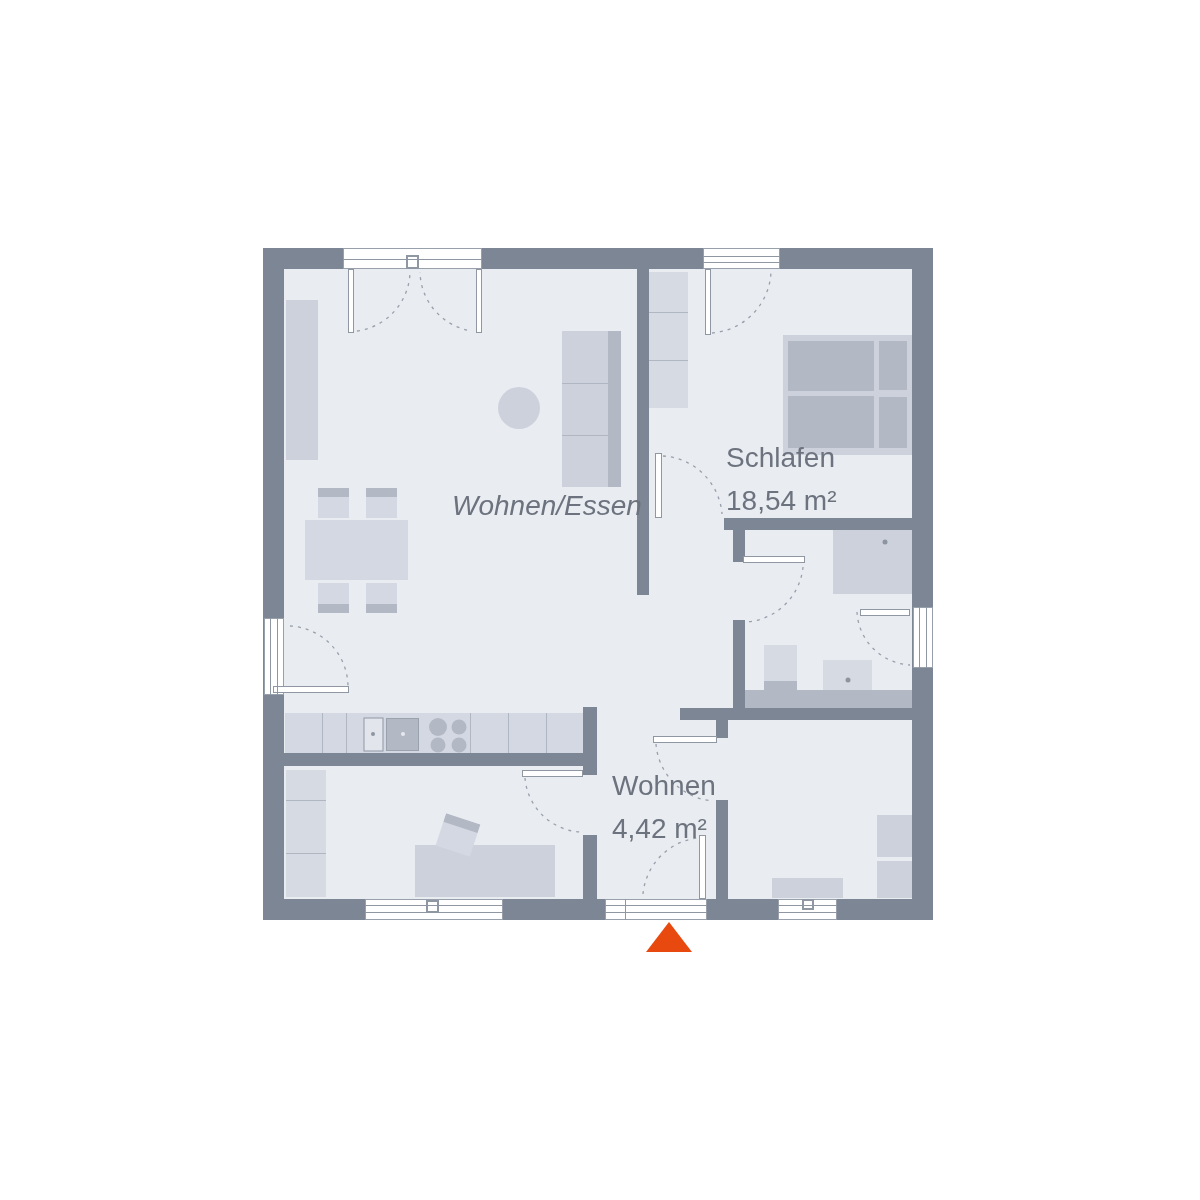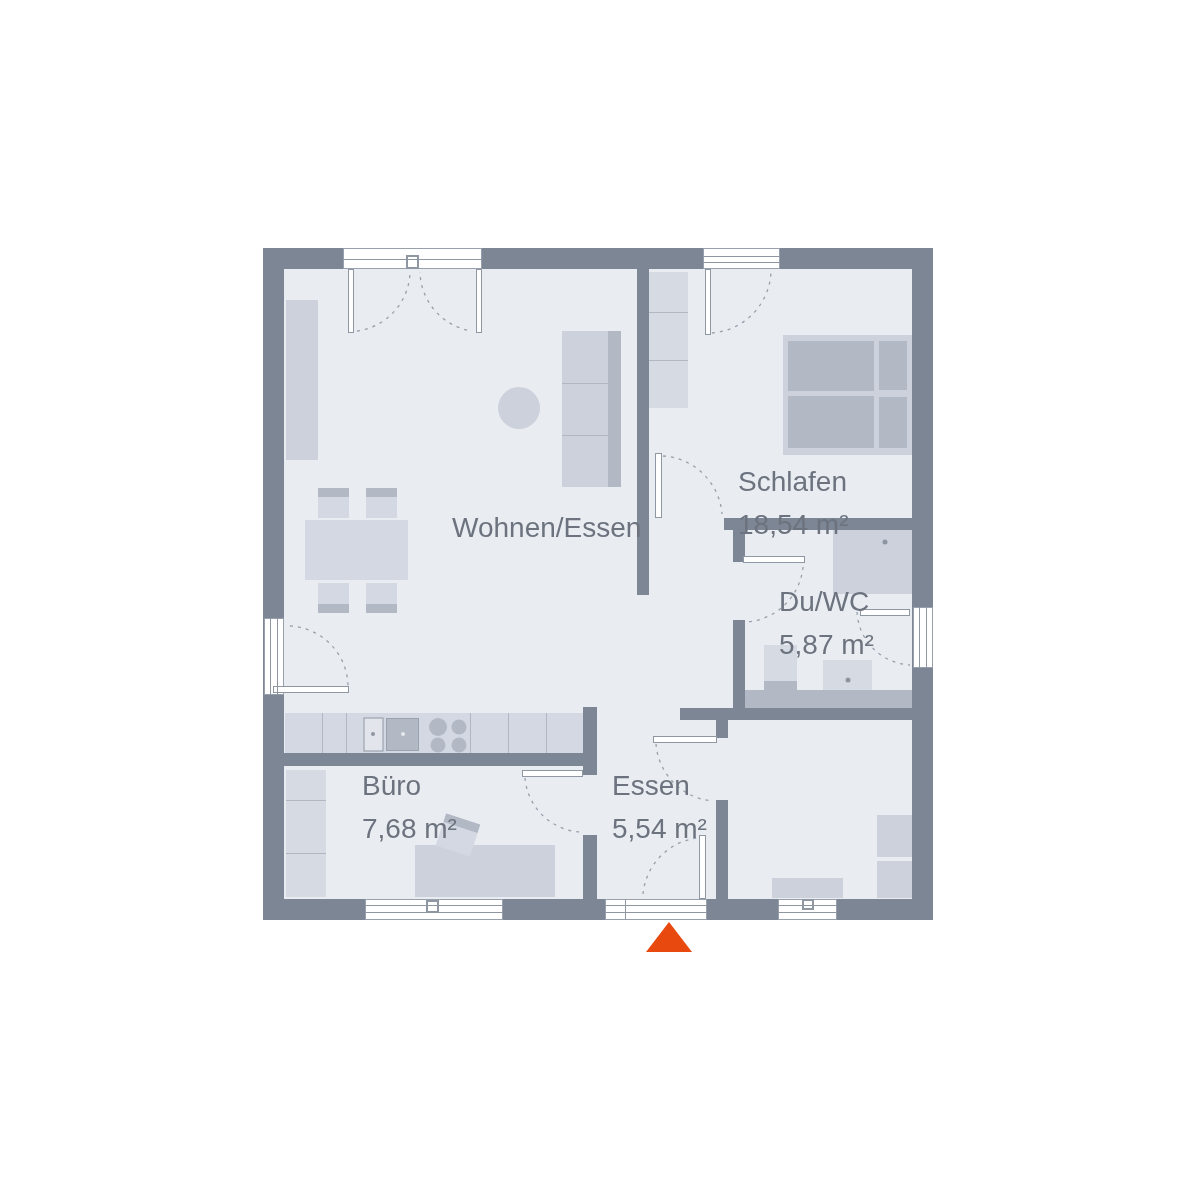--- a/index.html
+++ b/index.html
@@ -159,35 +159,27 @@
       <circle cx="438" cy="727" r="9"></circle>
       <circle cx="459" cy="727" r="7.5"></circle>
       <circle cx="438" cy="745" r="7.5"></circle>
       <circle cx="459" cy="745" r="7.5"></circle>
     </g>
 
     <circle cx="885" cy="542" r="2.5" fill="#8d95a1"></circle>
     <circle cx="848" cy="680" r="2.5" fill="#8d95a1"></circle>
   </svg>
 
-  <div class="label" style="left:452px;top:506px;">
+  <div class="label" style="left:452px;top:484px;font-style:italic;">
     <span>Wohnen/Essen</span>
   </div>
-  <div class="label" style="left:726px;top:460px;margin-left:12px;">
+  <div class="label" style="left:726px;top:436px;">
     <span>Schlafen</span>
     <span>18,54 m²</span>
   </div>
-  <div class="label" style="left:779px;top:580px;">
-    <span>Du/WC</span>
-    <span>5,87 m²</span>
-  </div>
-  <div class="label" style="left:362px;top:764px;">
-    <span>Büro</span>
-    <span>7,68 m²</span>
-  </div>
   <div class="label" style="left:612px;top:764px;">
-    <span>Essen</span>
-    <span>5,54 m²</span>
+    <span>Wohnen</span>
+    <span>4,42 m²</span>
   </div>
 
   <div class="abs tri" style="left:646px;top:922px;"></div>
 
 </div>
 
 </body></html>

